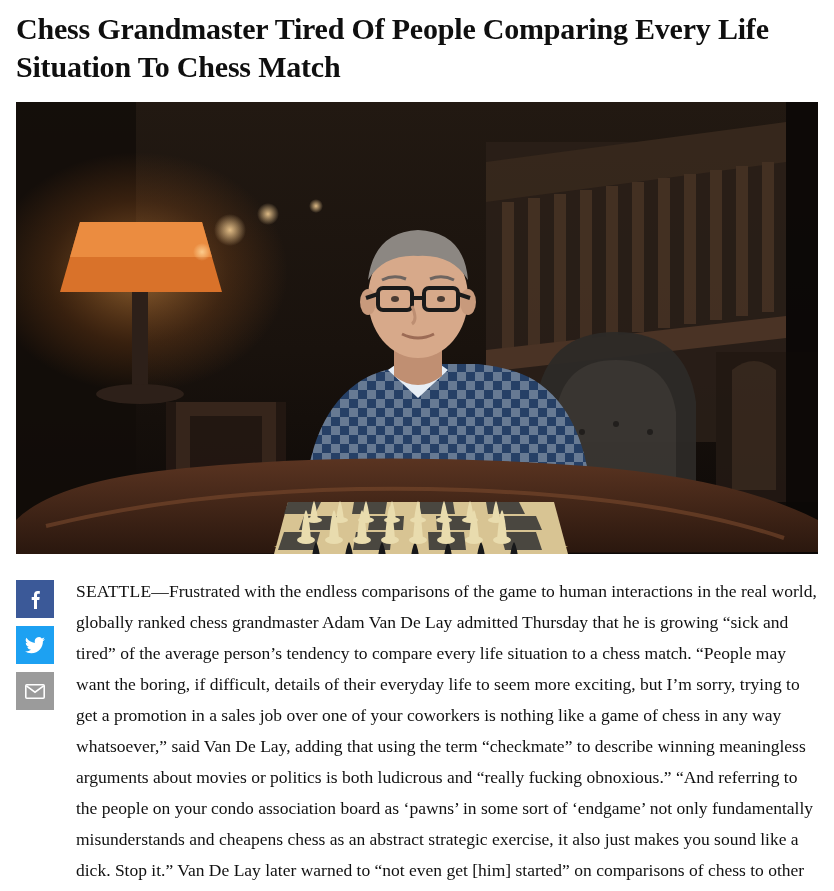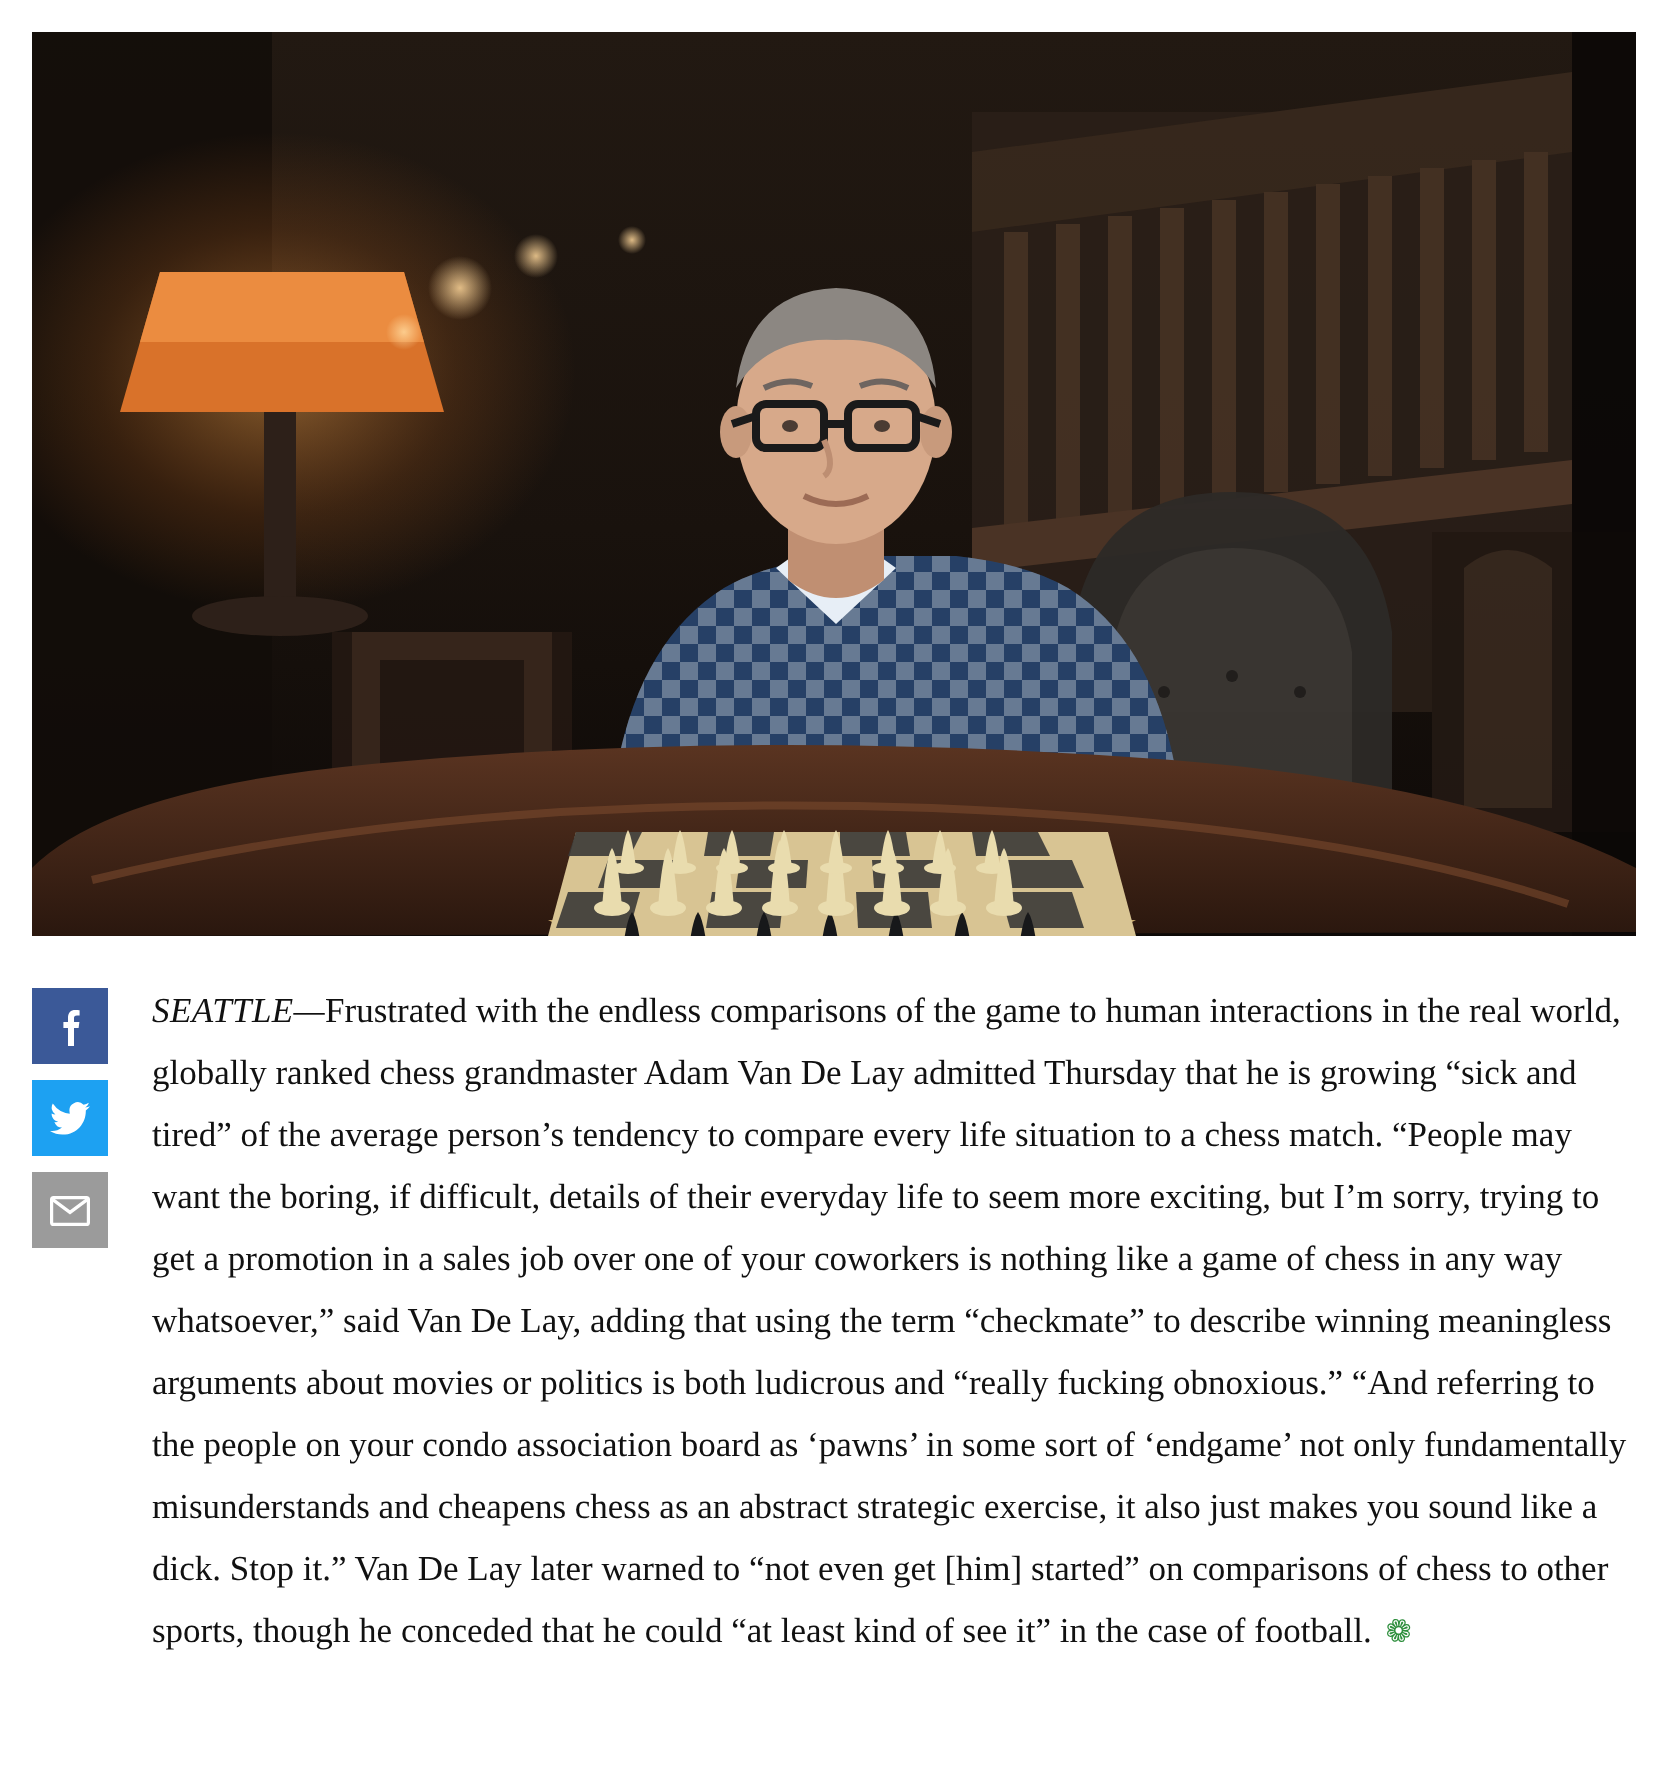--- a/index.html
+++ b/index.html
@@ -77,35 +77,35 @@
     font-family: "Liberation Serif", serif;
     font-size: 17.5px;
     line-height: 31px;
     color: #111111;
     text-align: left;
   }
   .dateline {
     font-variant: normal;
     text-transform: uppercase;
     letter-spacing: 0.2px;
-    font-style: italic;
   }
   .endmark {
     display: inline-block;
     color: #2f8f3e;
     font-size: 16px;
     transform: rotate(-20deg);
     margin-left: 3px;
   }
 </style>
 </head>
 <body>
 
 <div class="page">
 
+  <h1 class="headline">Chess Grandmaster Tired Of People Comparing Every Life Situation To Chess Match</h1>
 
   <div class="hero">
     <svg width="802" height="452" viewBox="0 0 802 452" xmlns="http://www.w3.org/2000/svg" aria-hidden="true">
       <defs>
         <linearGradient id="bgGrad" x1="0" y1="0" x2="0" y2="1">
           <stop offset="0%" stop-color="#221912"></stop>
           <stop offset="55%" stop-color="#19120d"></stop>
           <stop offset="100%" stop-color="#0d0907"></stop>
         </linearGradient>
         <radialGradient id="lampGlow" cx="0.5" cy="0.5" r="0.5">

